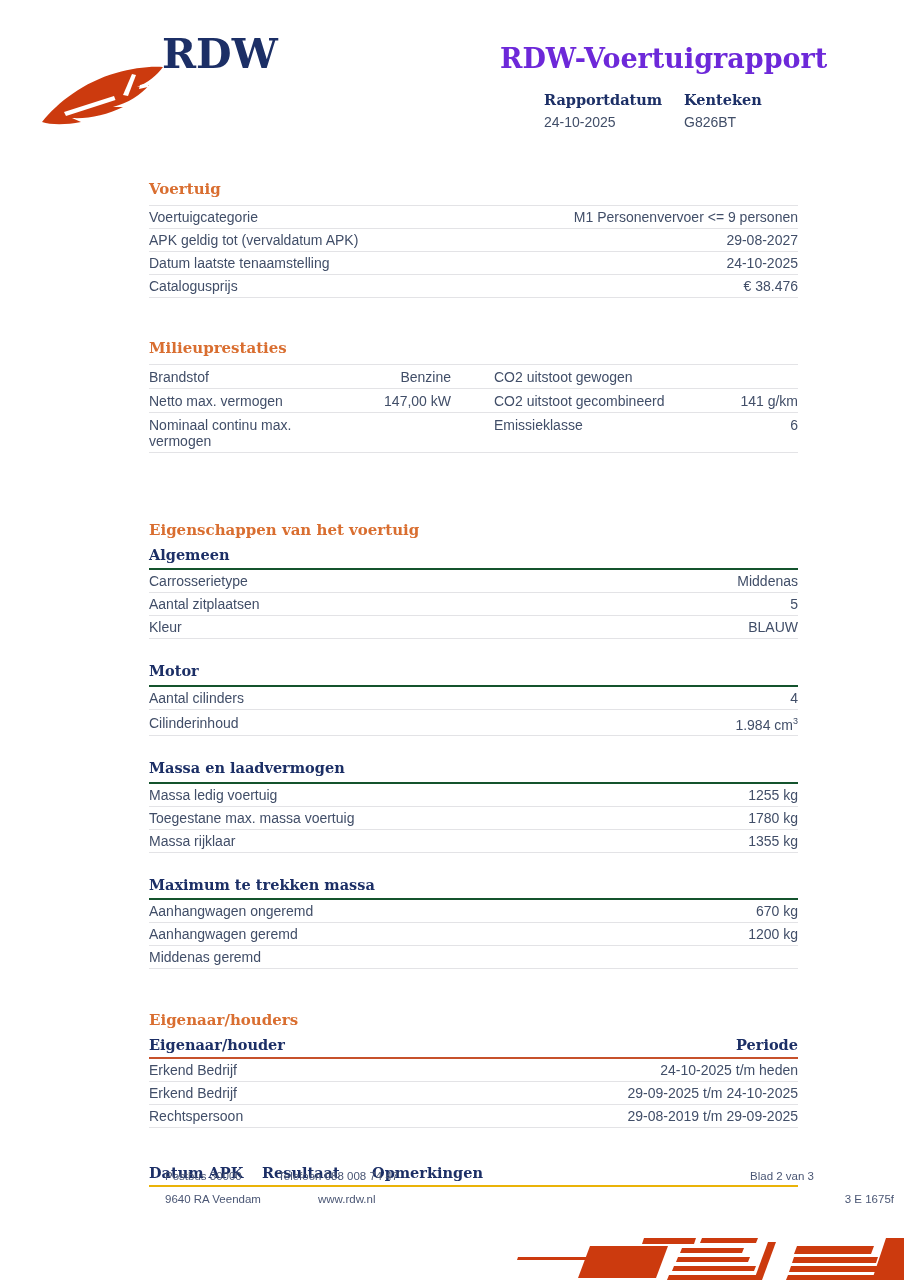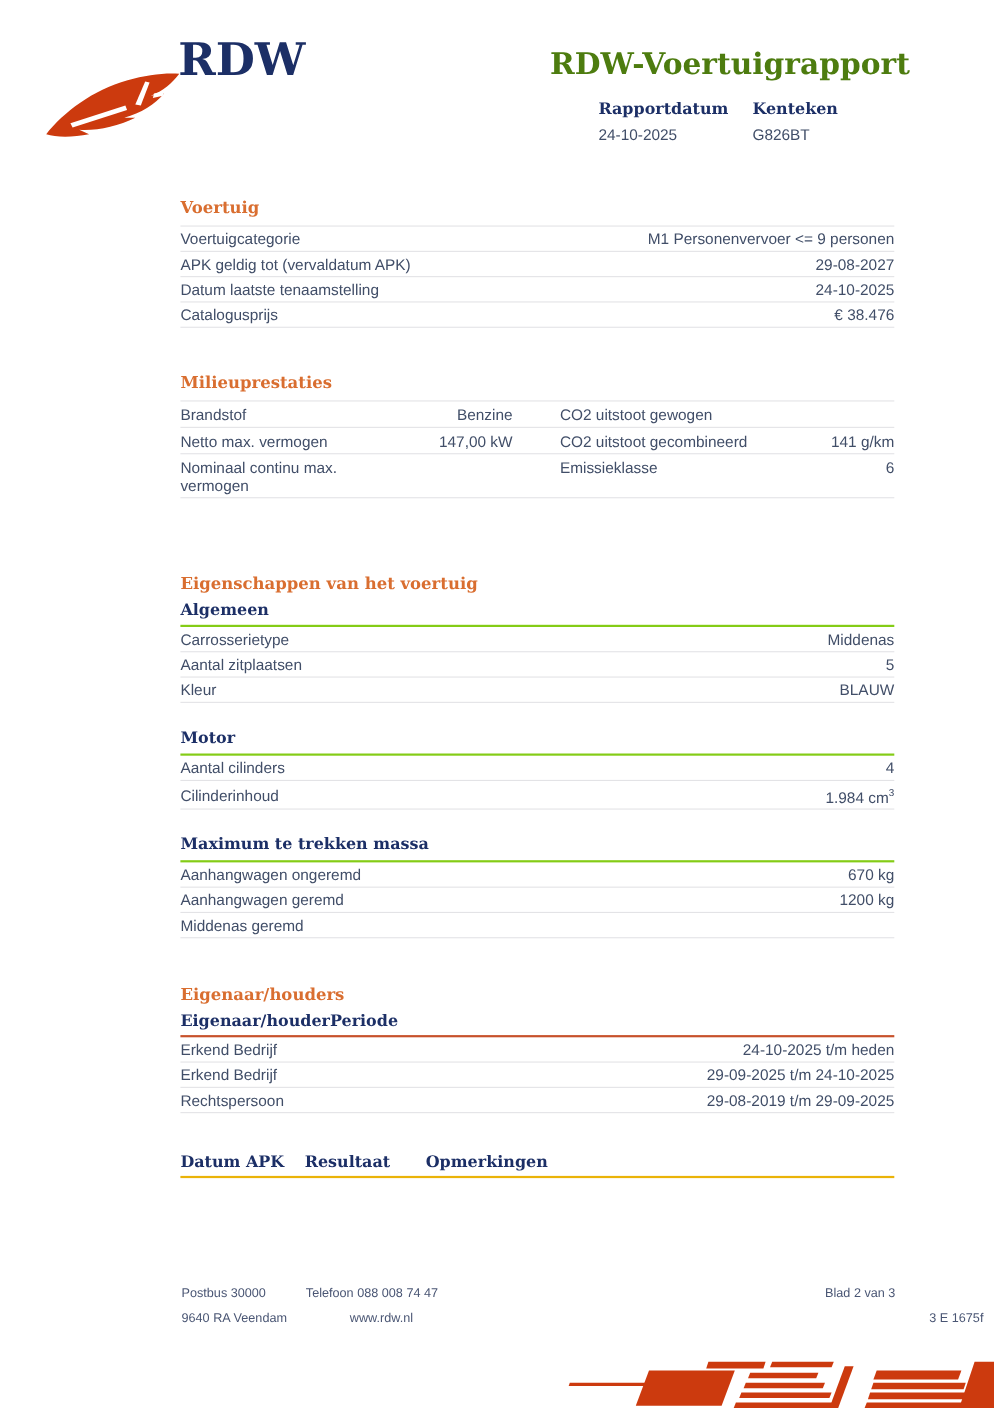--- a/index.html
+++ b/index.html
@@ -6,57 +6,57 @@
   .page{
     position:relative;width:904px;height:1280px;background:#ffffff;overflow:hidden;
     font-family:"Liberation Sans",sans-serif;color:#414e68;
   }
   .slab{font-family:"DejaVu Serif","Liberation Serif",serif;font-weight:bold;}
 
   
   .logo-feather{position:absolute;left:36px;top:52px;}
   .logo-text{position:absolute;left:162px;top:34px;font-size:41px;color:#1c2f66;line-height:1;}
   .doc-header{position:absolute;left:500px;top:44px;width:330px;}
-  .doc-title{font-size:27px;color:#4d7c0f;white-space:nowrap;line-height:1.1;}
+  .doc-title{font-size:27px;color:#6d28d9;white-space:nowrap;line-height:1.1;}
   .meta{display:flex;margin-top:17px;margin-left:44px;}
   .meta-block{width:140px;}
   .meta-label{font-size:14.5px;color:#1c2f66;}
   .meta-value{font-size:14px;margin-top:6px;color:#414e68;}
 
   
-  .main{position:absolute;left:164px;top:180px;width:649px;}
+  .main{position:absolute;left:149px;top:180px;width:649px;}
   .sec-title{font-size:15px;color:#d96e30;margin:0 0 7px 0;line-height:1.2;}
   .rows{border-top:1px solid #e3e3e6;}
   .row{
     display:flex;justify-content:space-between;align-items:center;
     padding:3px 0;border-bottom:1px solid #e3e3e6;
     font-size:14px;line-height:16px;min-height:16px;
   }
   .row .val{text-align:right;}
   sup{font-size:9px;}
 
   .milieu-row{
     display:grid;grid-template-columns:185px 117px 43px 215px 89px;
     padding:4px 0 3px 0;border-bottom:1px solid #e3e3e6;
     font-size:14px;line-height:16px;min-height:16px;
   }
   .milieu-row .val{text-align:right;}
 
   .sub-head{
     font-size:14.5px;color:#1c2f66;line-height:1.2;
-    padding-bottom:5px;border-bottom:2px solid #84cc16;
+    padding-bottom:5px;border-bottom:2px solid #14532d;
   }
   .mt-milieu{margin-top:41px;}
   .mt-eigenschappen{margin-top:68px;}
   .mt-sub{margin-top:23px;}
   .mt-eigenaar{margin-top:42px;}
   .mt-apk{margin-top:36px;}
 
   .tbl-head{
-    display:flex;align-items:baseline;
+    display:flex;justify-content:space-between;align-items:baseline;
     font-size:14.5px;color:#1c2f66;
     padding-bottom:4px;border-bottom:2px solid #c7512b;
   }
   .apk-head{
     display:grid;grid-template-columns:113px 110px 1fr;
     font-size:14.5px;color:#1c2f66;
     padding-bottom:4px;border-bottom:2px solid #eab308;
   }
 
   
@@ -173,20 +173,35 @@
         <div class="row">
           <span>Aantal cilinders</span>
           <span class="val">4</span>
         </div>
         <div class="row">
           <span>Cilinderinhoud</span>
           <span class="val"><span>1.984 cm</span><sup>3</sup></span>
         </div>
       </div>
 
+      <div class="mt-sub">
+        <div class="sub-head slab">Massa en laadvermogen</div>
+        <div class="row">
+          <span>Massa ledig voertuig</span>
+          <span class="val">1255 kg</span>
+        </div>
+        <div class="row">
+          <span>Toegestane max. massa voertuig</span>
+          <span class="val">1780 kg</span>
+        </div>
+        <div class="row">
+          <span>Massa rijklaar</span>
+          <span class="val">1355 kg</span>
+        </div>
+      </div>
 
       <div class="mt-sub">
         <div class="sub-head slab">Maximum te trekken massa</div>
         <div class="row">
           <span>Aanhangwagen ongeremd</span>
           <span class="val">670 kg</span>
         </div>
         <div class="row">
           <span>Aanhangwagen geremd</span>
           <span class="val">1200 kg</span>

